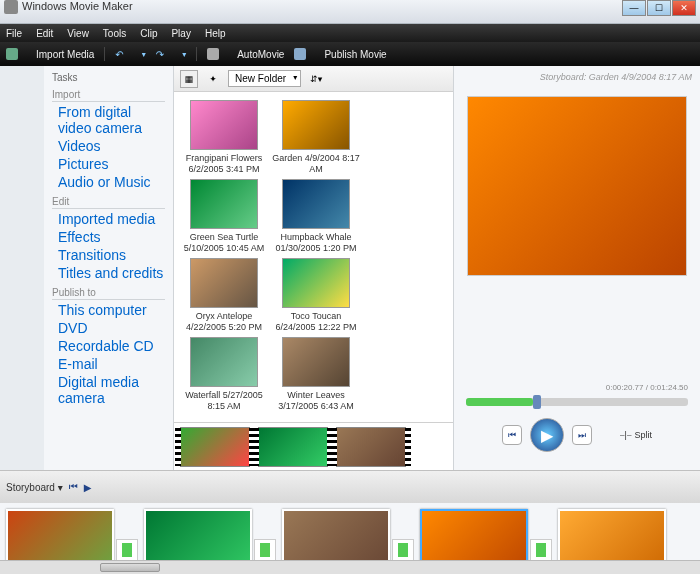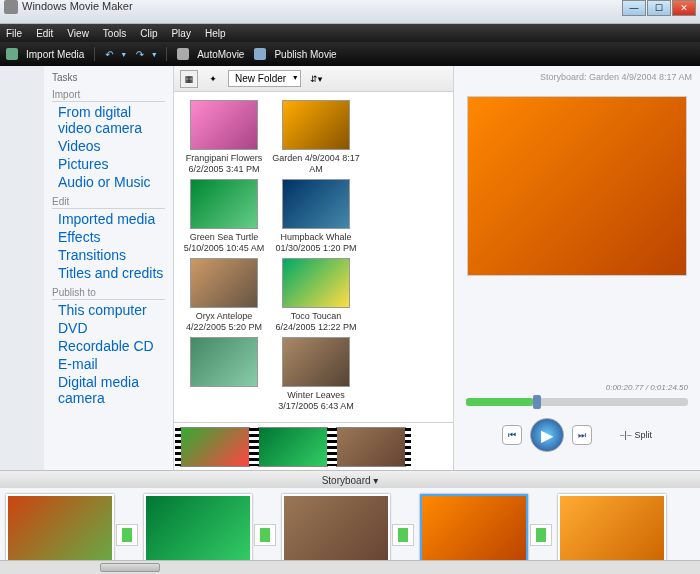--- a/index.html
+++ b/index.html
@@ -11,21 +11,21 @@
 .winbtns { display: flex; gap: 1px; }
 .winbtn { width: 24px; height: 16px; font-size: 9px; display: flex; align-items: center; justify-content: center; border: 1px solid #888; background: linear-gradient(#f8f8f8, #d8d8d8); cursor: pointer; }
 .winbtn.close { background: linear-gradient(#f07050, #d03020); color: #fff; }
 .winbtn.max { background: linear-gradient(#d0e8f8, #a0c8e8); }
 .winbtn.min { background: linear-gradient(#d0e8f8, #a0c8e8); }
 
 .menubar { height: 18px; background: linear-gradient(#3a3a3a, #1a1a1a); display: flex; align-items: center; padding: 0 6px; }
 .menubar span { color: #eee; font-size: 10px; margin-right: 14px; cursor: pointer; }
 
 .toolbar { height: 24px; background: linear-gradient(#2a2a2a, #0a0a0a); display: flex; align-items: center; padding: 0 6px; gap: 10px; }
-.toolbtn { display: flex; align-items: center; gap: 8px; color: #eee; font-size: 10px; cursor: pointer; }
+.toolbtn { display: flex; align-items: center; gap: 18px; color: #eee; font-size: 10px; cursor: pointer; }
 .toolbtn .ico { width: 12px; height: 12px; background: #6a8; border-radius: 2px; }
 .toolbtn.arrow .arr { font-size: 8px; color: #8cf; }
 .sep { width: 1px; height: 14px; background: #444; }
 
 .main { display: flex; height: 404px; padding-left: 44px; }
 
 .tasks { width: 130px; background: #f4f6f9; padding: 6px 8px; border-right: 1px solid #d0d4d8; font-size: 10px; overflow: hidden; }
 .tasks .hdr { color: #666; font-size: 10px; margin-bottom: 4px; }
 .tasks .grp { color: #888; font-size: 10px; margin: 6px 0 2px 0; border-bottom: 1px solid #d0d4d8; padding-bottom: 1px; }
 .tasks .lnk { color: #0066cc; font-size: 14px; margin: 2px 0 2px 6px; cursor: pointer; }
@@ -40,32 +40,32 @@
 .thumb { width: 88px; text-align: center; }
 .thumb .img { width: 68px; height: 50px; margin: 0 auto 3px auto; border: 1px solid #999; display: block; }
 .thumb .cap { font-size: 9px; line-height: 11px; color: #333; }
 
 .filmrow { height: 48px; border-top: 1px solid #d0d0d0; padding: 4px 6px; display: flex; gap: 8px; overflow: hidden; }
 .film { width: 70px; height: 40px; border: 1px solid #888; position: relative; }
 .film::before, .film::after { content: ""; position: absolute; top: 0; bottom: 0; width: 6px; background: repeating-linear-gradient(#000 0 3px, #fff 3px 6px); }
 .film::before { left: -6px; } .film::after { right: -6px; }
 
 .preview { width: 246px; background: #f4f6f9; display: flex; flex-direction: column; }
-.prev-hdr { height: 26px; text-align: right; font-size: 9px; color: #999; padding: 6px 8px 0 0; }
+.prev-hdr { height: 26px; text-align: right; font-size: 9px; color: #999; padding: 6px 8px 0 0; font-style: italic; }
 .prev-img { width: 220px; height: 180px; margin: 4px auto; background: linear-gradient(135deg, #e88030, #f0a040); border: 1px solid #ccc; }
-.prev-time { font-size: 8px; color: #888; text-align: right; padding: 2px 12px; font-style: italic; }
+.prev-time { font-size: 8px; color: #888; text-align: right; padding: 2px 12px; }
 .prev-slider { height: 8px; margin: 4px 12px; position: relative; background: #d0d0d0; border-radius: 3px; }
 .prev-slider .prog { position: absolute; left: 0; top: 0; bottom: 0; width: 30%; background: #5c5; border-radius: 3px; }
 .prev-slider .knob { position: absolute; left: 30%; top: -3px; width: 8px; height: 14px; background: #68b; border-radius: 2px; }
 .prev-ctrl { display: flex; justify-content: center; align-items: center; gap: 8px; margin-top: 8px; }
 .pbtn { width: 20px; height: 20px; border: 1px solid #aaa; border-radius: 4px; background: #fff; cursor: pointer; display: flex; align-items: center; justify-content: center; font-size: 9px; color: #248; }
 .pbtn.play { width: 34px; height: 34px; border-radius: 50%; font-size: 16px; background: radial-gradient(#6cf, #248); color: #fff; }
 .split { margin-left: 20px; font-size: 9px; color: #333; display: flex; align-items: center; gap: 3px; cursor: pointer; }
 
-.sb-bar { height: 18px; background: linear-gradient(#f0f0f0, #d8d8d8); display: flex; align-items: center; padding: 4px 6px; font-size: 10px; gap: 6px; border-top: 1px solid #c0c0c0; flex-direction: column; }
+.sb-bar { height: 18px; background: linear-gradient(#f0f0f0, #d8d8d8); display: flex; align-items: center; padding: 16px 6px; font-size: 10px; gap: 6px; border-top: 1px solid #c0c0c0; }
 .sb-bar .dd { color: #333; cursor: pointer; }
 .sb-bar .pc { color: #248; cursor: pointer; font-size: 10px; }
 
 .storyboard { height: 106px; background: #f4f6f9; display: flex; align-items: flex-start; padding: 6px; gap: 4px; overflow: hidden; }
 .sb-item { display: flex; align-items: center; }
 .sb-clip { display: flex; flex-direction: column; align-items: center; }
 .sb-clip .img { width: 108px; height: 70px; border: 2px solid #fff; box-shadow: 0 0 2px #888; }
 .sb-clip.sel .img { border: 2px solid #4af; }
 .sb-clip .lbl { font-size: 9px; color: #333; margin-top: 2px; max-width: 108px; white-space: nowrap; overflow: hidden; text-overflow: ellipsis; }
 .sb-trans { width: 22px; height: 22px; background: #fff; border: 1px solid #ccc; margin: 0 2px; display: flex; align-items: center; justify-content: center; }
@@ -179,20 +179,21 @@
         <div class="thumb">
           <div class="img g5"></div>
           <div class="cap">Oryx Antelope 4/22/2005 5:20 PM</div>
         </div>
         <div class="thumb">
           <div class="img g6"></div>
           <div class="cap">Toco Toucan 6/24/2005 12:22 PM</div>
         </div>
         <div class="thumb">
           <div class="img g8"></div>
+          <div class="cap">Waterfall 5/27/2005 8:15 AM</div>
         </div>
         <div class="thumb">
           <div class="img g9"></div>
           <div class="cap">Winter Leaves 3/17/2005 6:43 AM</div>
         </div>
       </div>
     <div class="filmrow" id="filmrow">
         <div class="film g10"></div>
         <div class="film g11"></div>
         <div class="film g12"></div>

